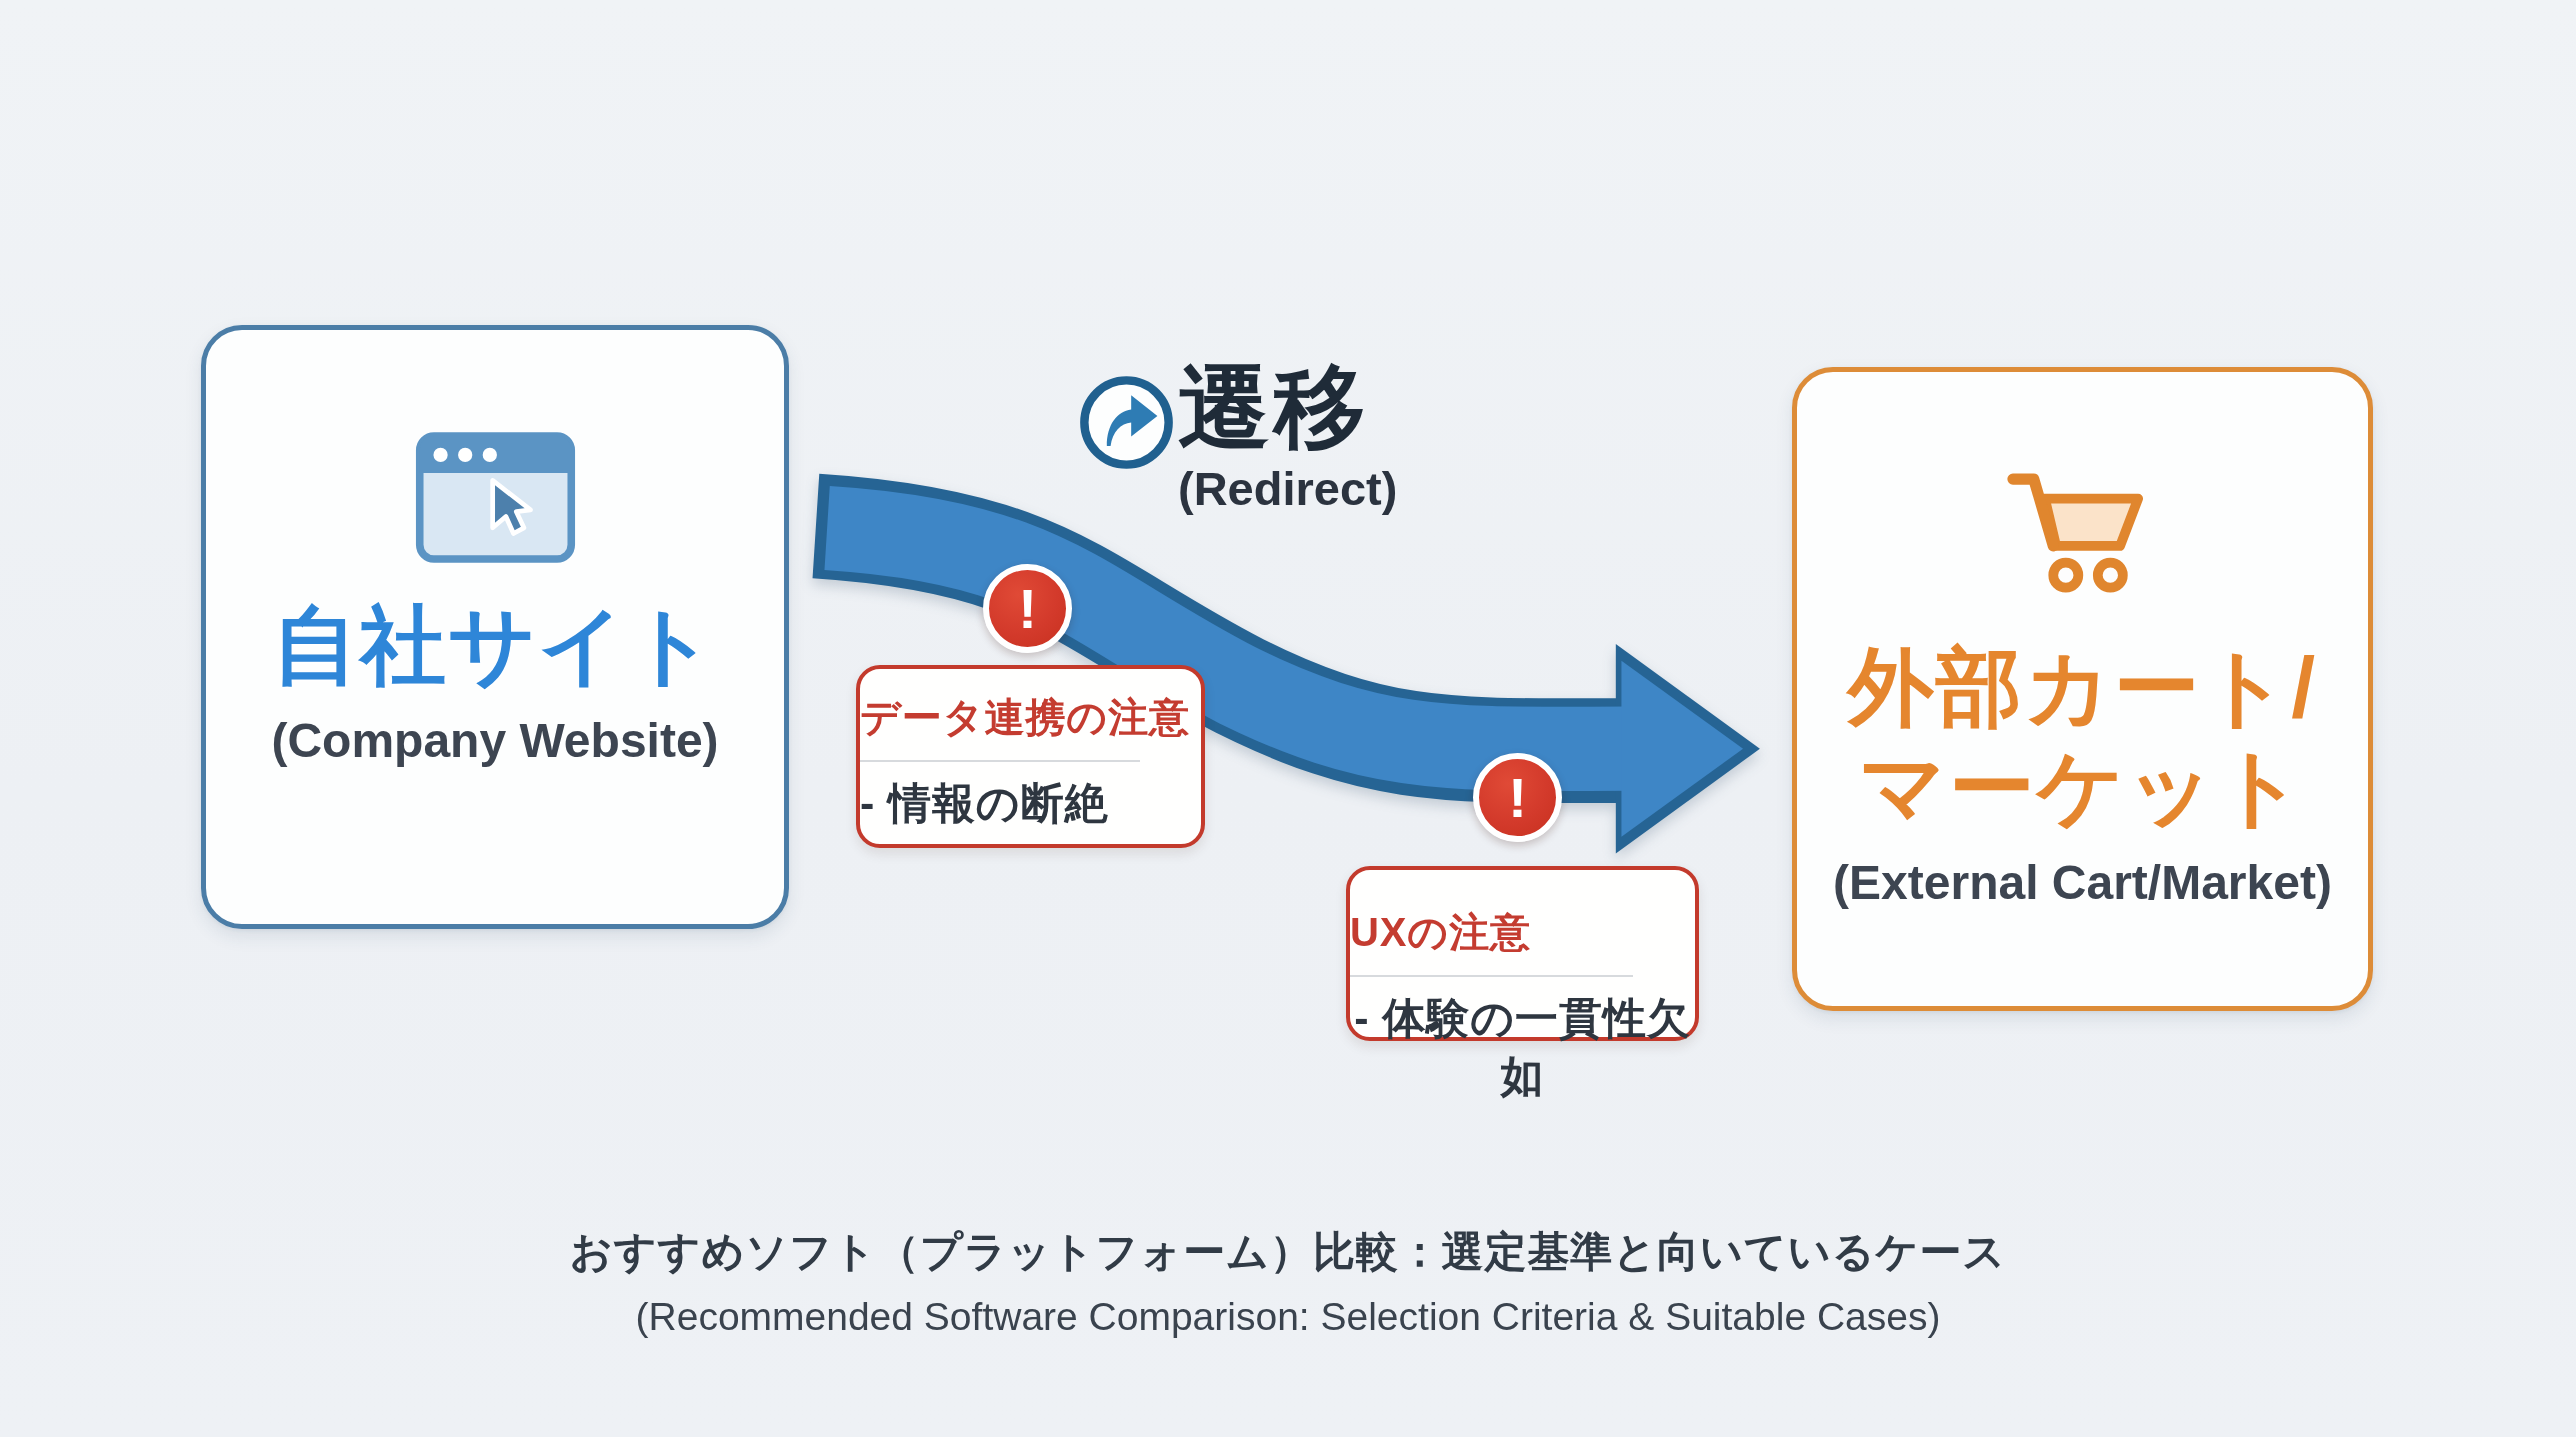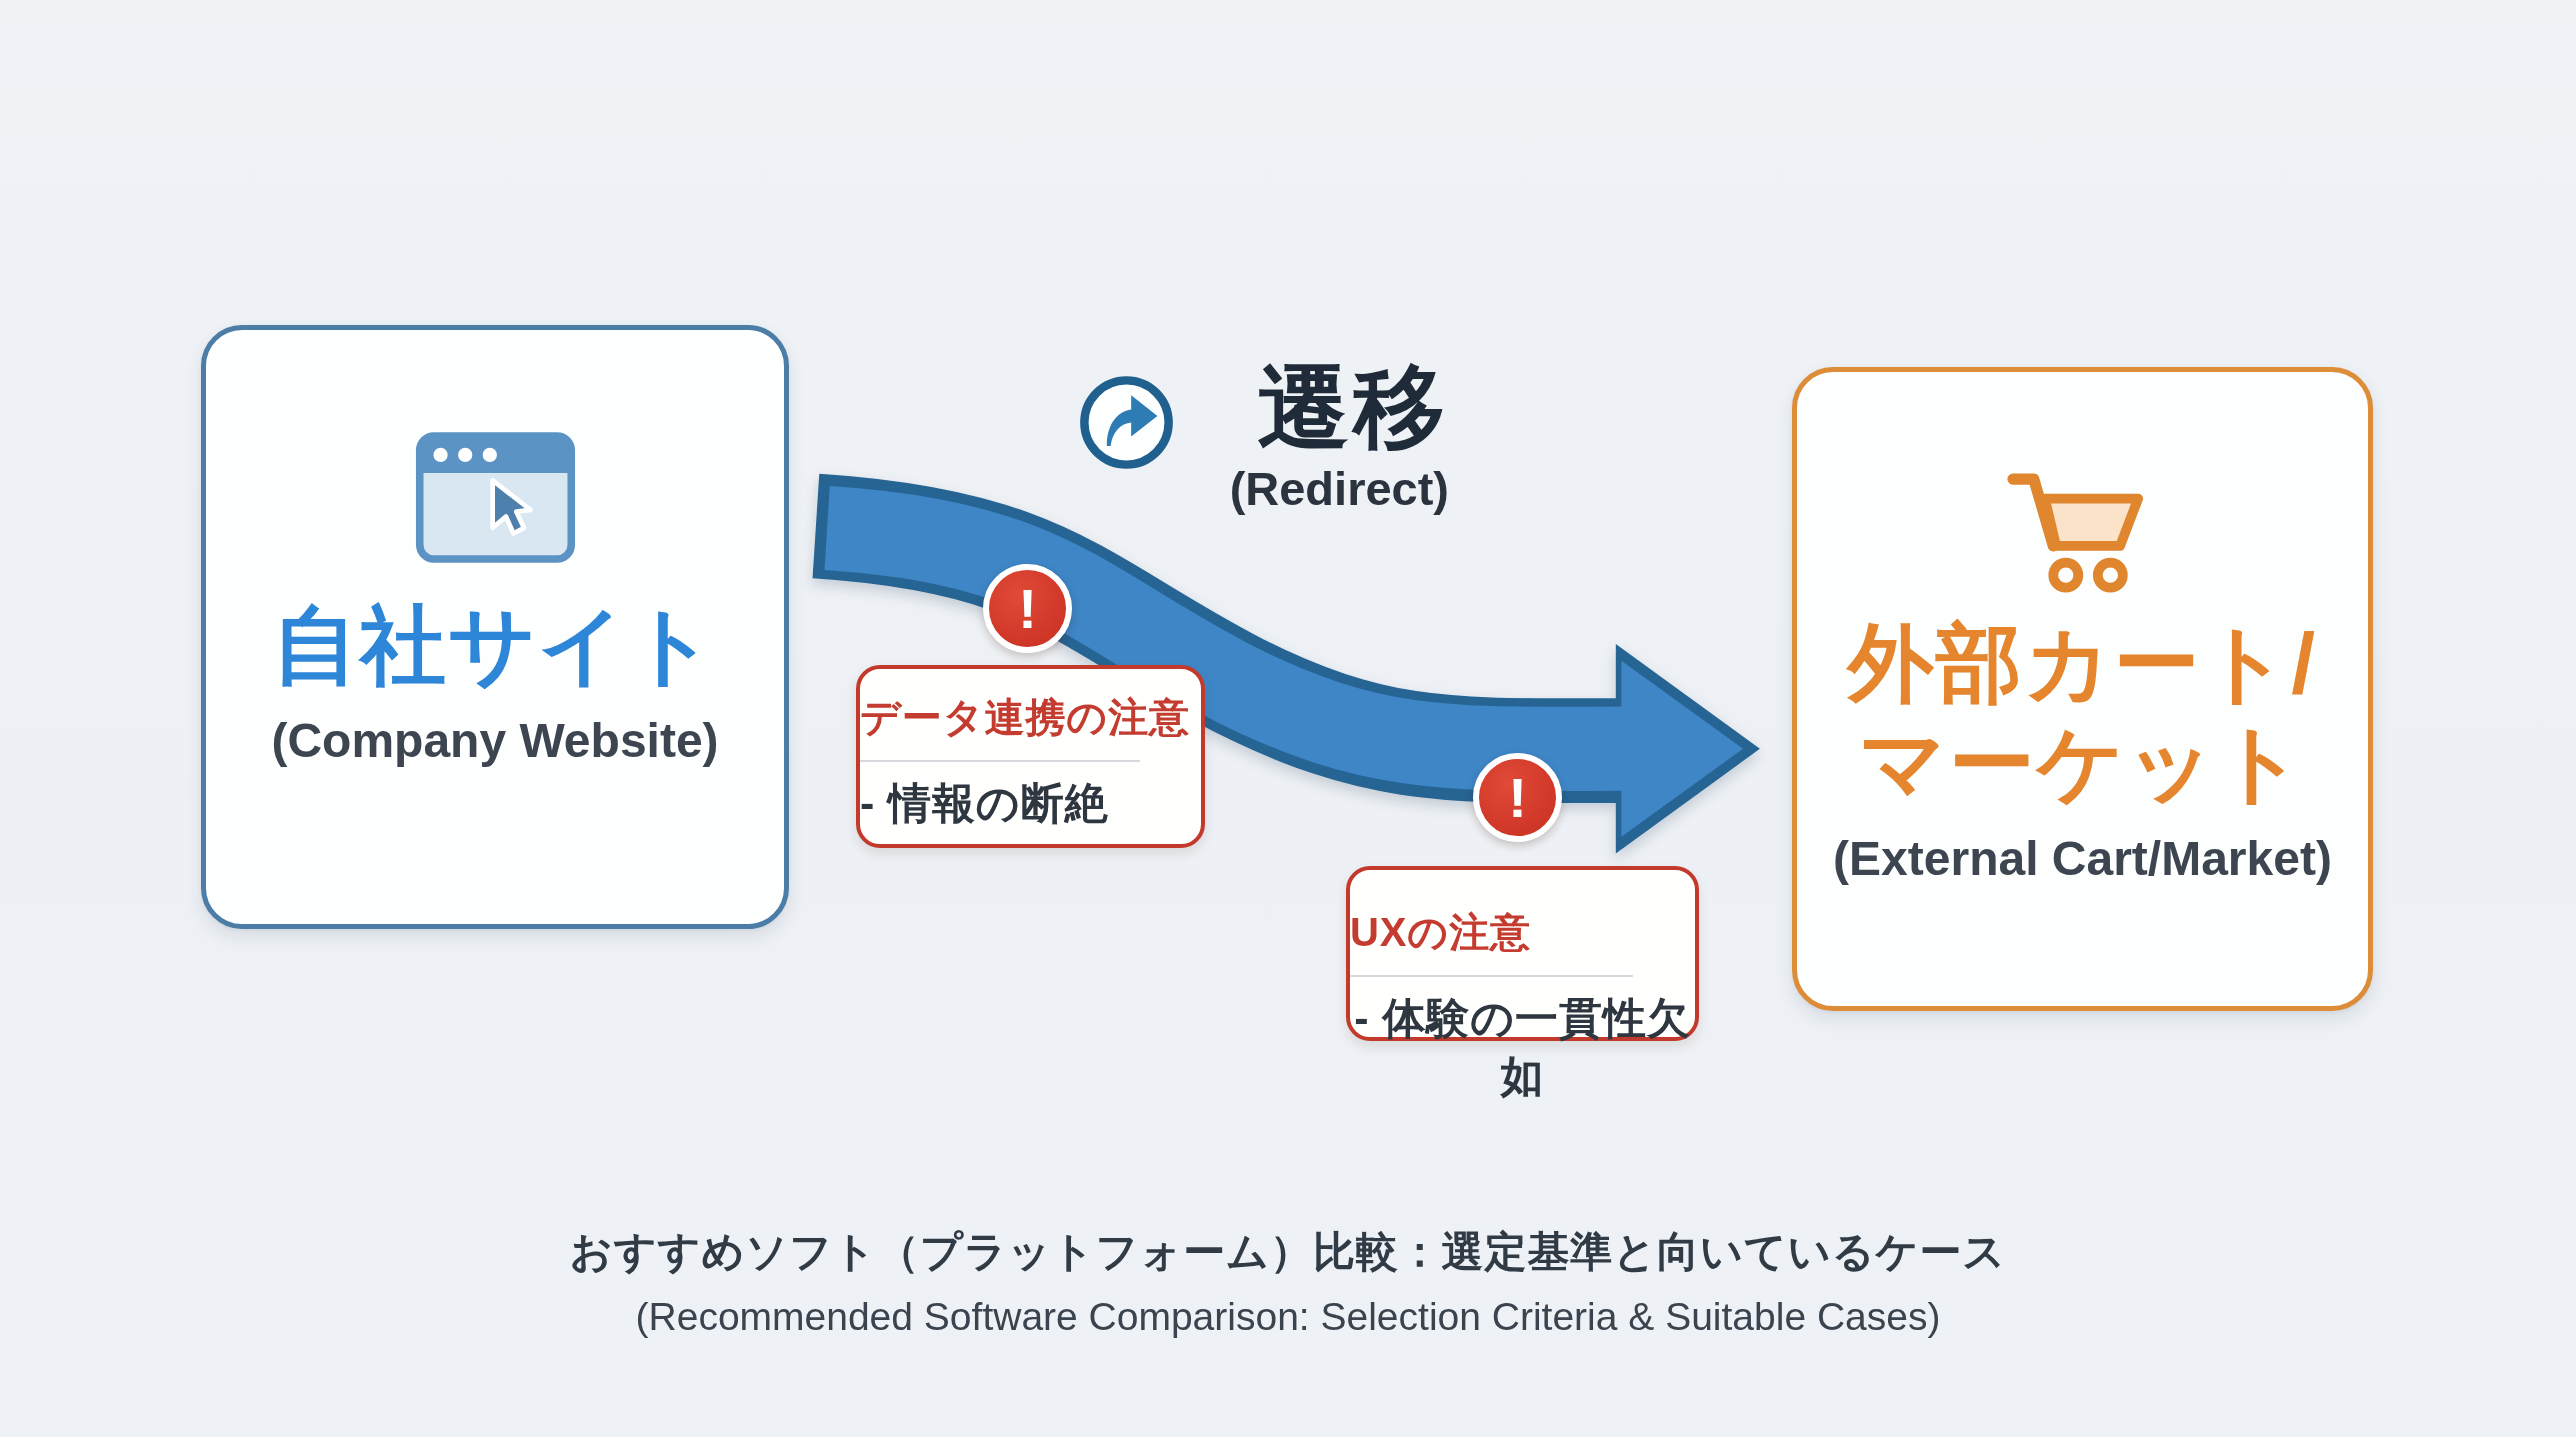--- a/index.html
+++ b/index.html
@@ -32,39 +32,39 @@
   .box-right {
     left: 1792px; top: 367px; width: 581px; height: 644px;
     border: 5.6px solid #dd8c38;
     padding-top: 90px;
   }
   .box-title {
     font-size: 86px; font-weight: 800; letter-spacing: 1.9px;
     line-height: 1.16; text-align: center;
   }
   .box-title.blue { color: #2e86d8; margin-top: 32px; text-shadow: 0 1.9px 1.9px rgba(255,255,255,.8); }
-  .box-title.orange { color: #e5862e; margin-top: 12px; }
+  .box-title.orange { color: #e5862e; margin-top: 36px; }
   .box-subtitle {
     font-size: 48px; font-weight: 700; color: #3d4551;
     margin-top: 17px; text-align: center; letter-spacing: 0px;
   }
   
   .flow-arrow-svg {
     position: absolute; left: 800px; top: 421px;
     width: 973px; height: 487px;
     filter: drop-shadow(0 6.6px 6.6px rgba(30, 60, 90, 0.20));
   }
   
   .redirect-icon-svg {
     position: absolute; left: 1075px; top: 371px;
     width: 103px; height: 103px;
   }
   .redirect-label {
     position: absolute; left: 1178px; top: 359px; width: 271px;
-    text-align: right;
+    text-align: left;
   }
   .redirect-title {
     font-size: 92px; font-weight: 900; color: #1f2b38; line-height: 1.05;
     letter-spacing: 3.7px;
   }
   .redirect-subtitle {
     font-size: 47px; font-weight: 800; color: #2b333f; margin-top: 5.6px;
   }
   
   .warn-badge {

